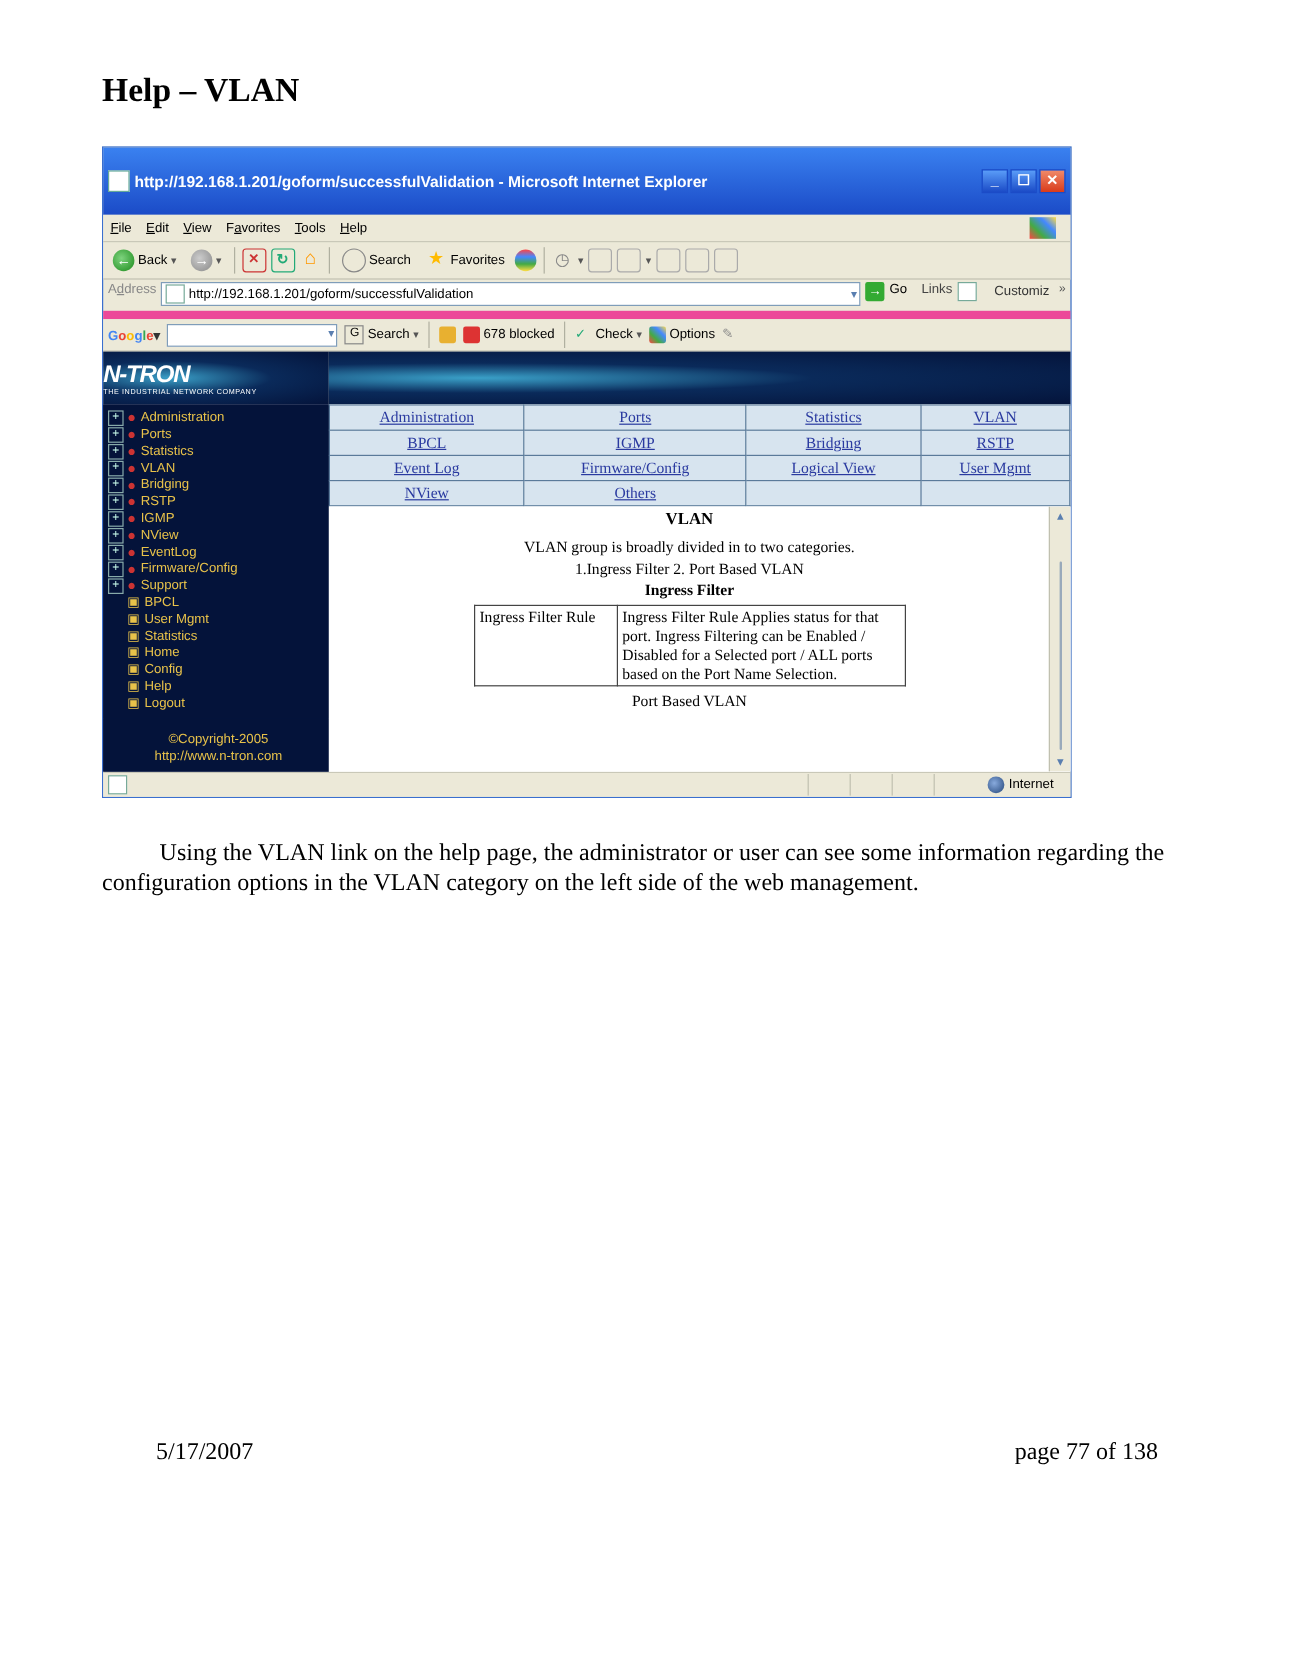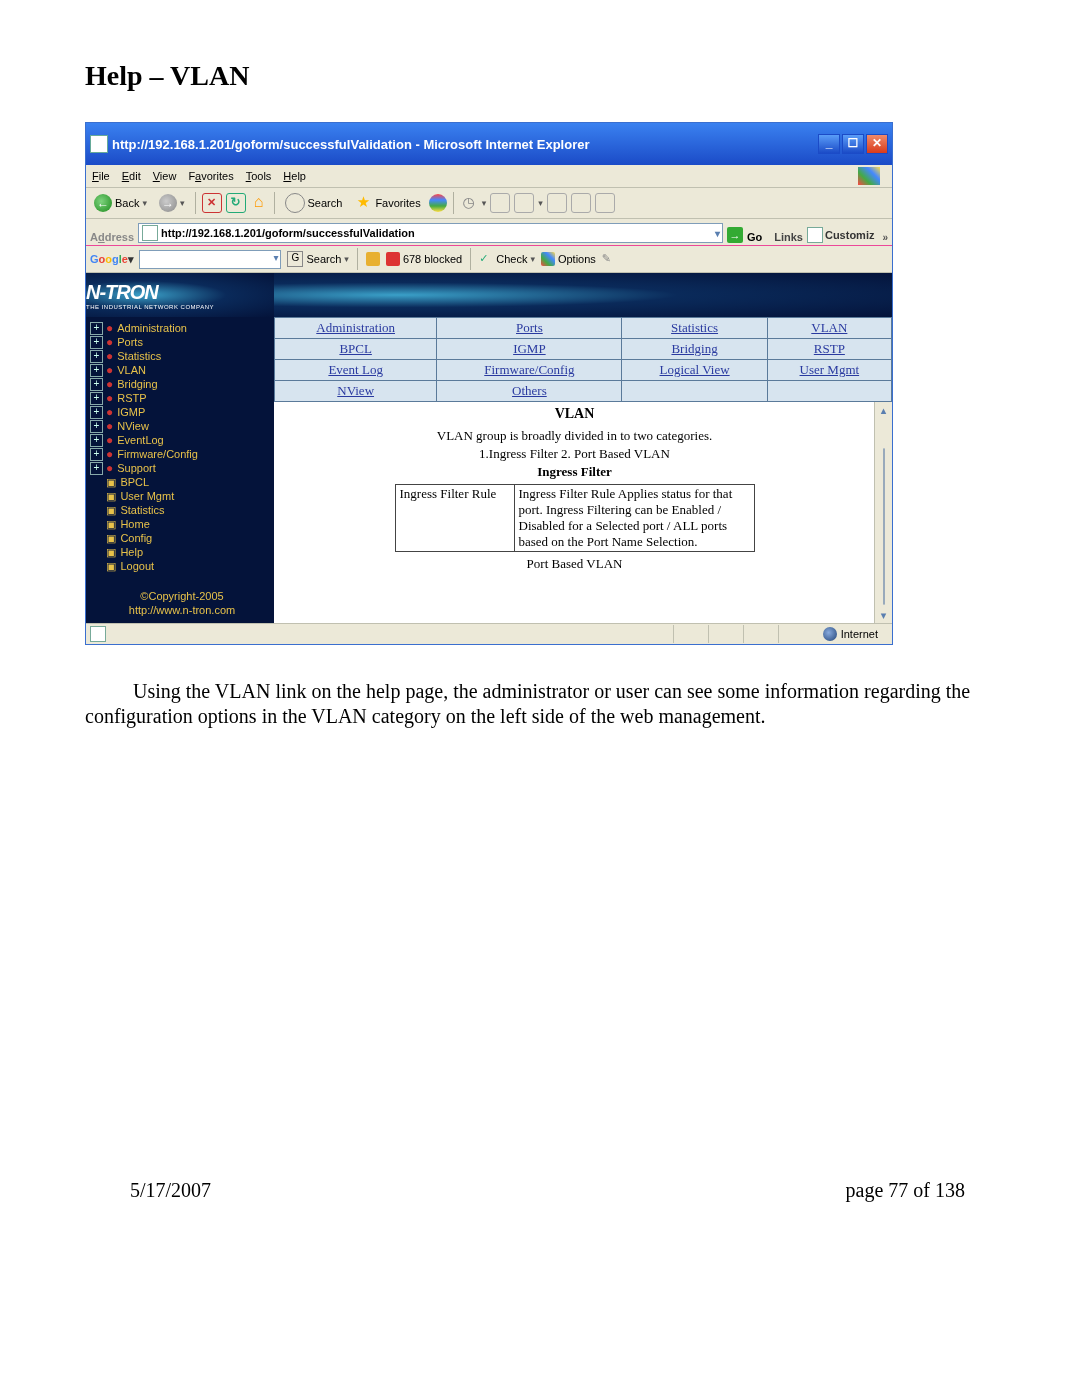--- a/index.html
+++ b/index.html
@@ -24,22 +24,22 @@
     font-family: Tahoma, Arial, sans-serif;
     font-size: 11px;
     color: #000;
     background: #ece9d8;
   }
   .titlebar {
     background: linear-gradient(#3a81f0, #1b4bc7);
     color: #fff;
     display: flex;
     align-items: center;
-    height: 42px;
-    padding: 0 4px;
+    height: 32px;
+    padding: 12px 4px;
   }
   .titlebar .tb-icon {
     width: 16px; height: 16px; margin-right: 4px;
     background: #fff; border:1px solid #6a9;
   }
   .titlebar .tb-text { font-weight: bold; font-size: 13px; flex: 1; }
   .win-btns { display: flex; gap: 2px; }
   .win-btn {
     width: 20px; height: 18px;
     color: #fff; font-weight: bold;
@@ -95,38 +95,37 @@
   .ico.search { border:1px solid #888; border-radius:50%; }
   .ico.star { color:#fb0; text-align:center; line-height:16px;}
   .ico.star::after{content:"★"; font-size:15px;}
   .ico.media { background:linear-gradient(#f44,#48f,#4a4,#fd4); border-radius:50%;}
   .ico.history { color:#888; text-align:center;}
   .ico.history::after{content:"◷"; font-size:14px;}
   .ico.generic { border:1px solid #aaa; }
   .sep { width:1px; height:22px; background:#b0b0a0; margin:0 2px;}
 
   .addressbar {
-    display: flex; align-items: flex-end;
+    display: flex; align-items: flex-start;
     height: 22px;
-    border-bottom: 1px solid #ec4899;
+    border-bottom: 7px solid #ec4899;
     padding: 2px 4px;
     gap: 4px;
-    font-weight: bold;
   }
   .addressbar .lbl { color:#888; }
   .addr-input {
     flex: 1; background:#fff; border:1px solid #7f9db9; height:18px;
     padding: 0 3px; display:flex; align-items:center; font-size:11px;
     position: relative;
   }
   .addr-input .dd { position:absolute; right:2px; color:#5a7fb0; font-size:10px;}
   .go-ico { width:16px;height:16px; background:#3a3; color:#fff; text-align:center; line-height:16px; font-weight:bold; border-radius:2px;}
   .go-ico::after{content:"→";}
   .links-lbl { color:#444; margin-left:8px;}
-  .cust-btn { color:#333; display:inline-flex; align-items:center; gap:2px;}
+  .cust-btn { color:#333; display:inline-flex; align-items:center; gap:15px;}
   .chev { font-size:10px; color:#555; margin-left:4px;}
 
   .googlebar {
     display:flex; align-items:center;
     height:22px; background:#ece9d8;
     border-bottom:1px solid #c0c0b0;
     padding:2px 4px; gap:6px;
   }
   .google-logo { font-weight:bold; }
   .google-logo .b{color:#4285f4;} .google-logo .r{color:#ea4335;}

